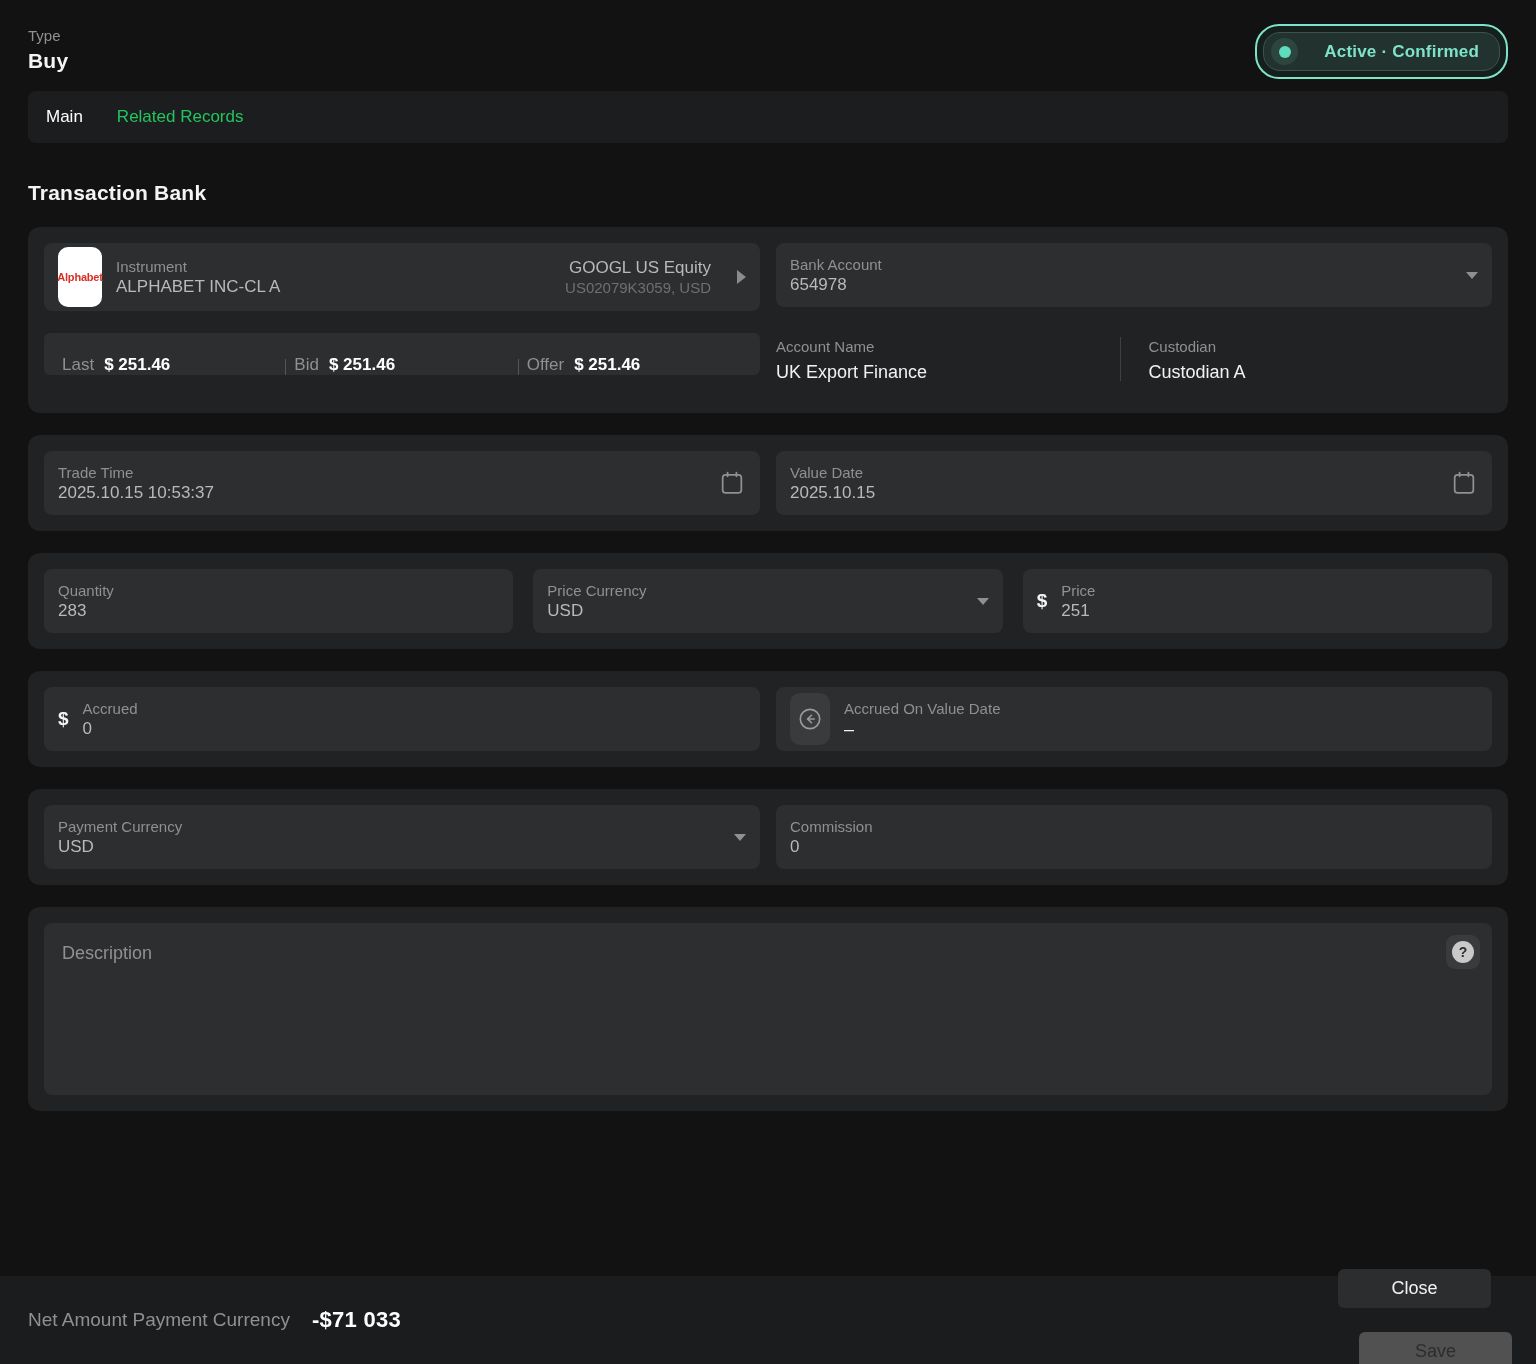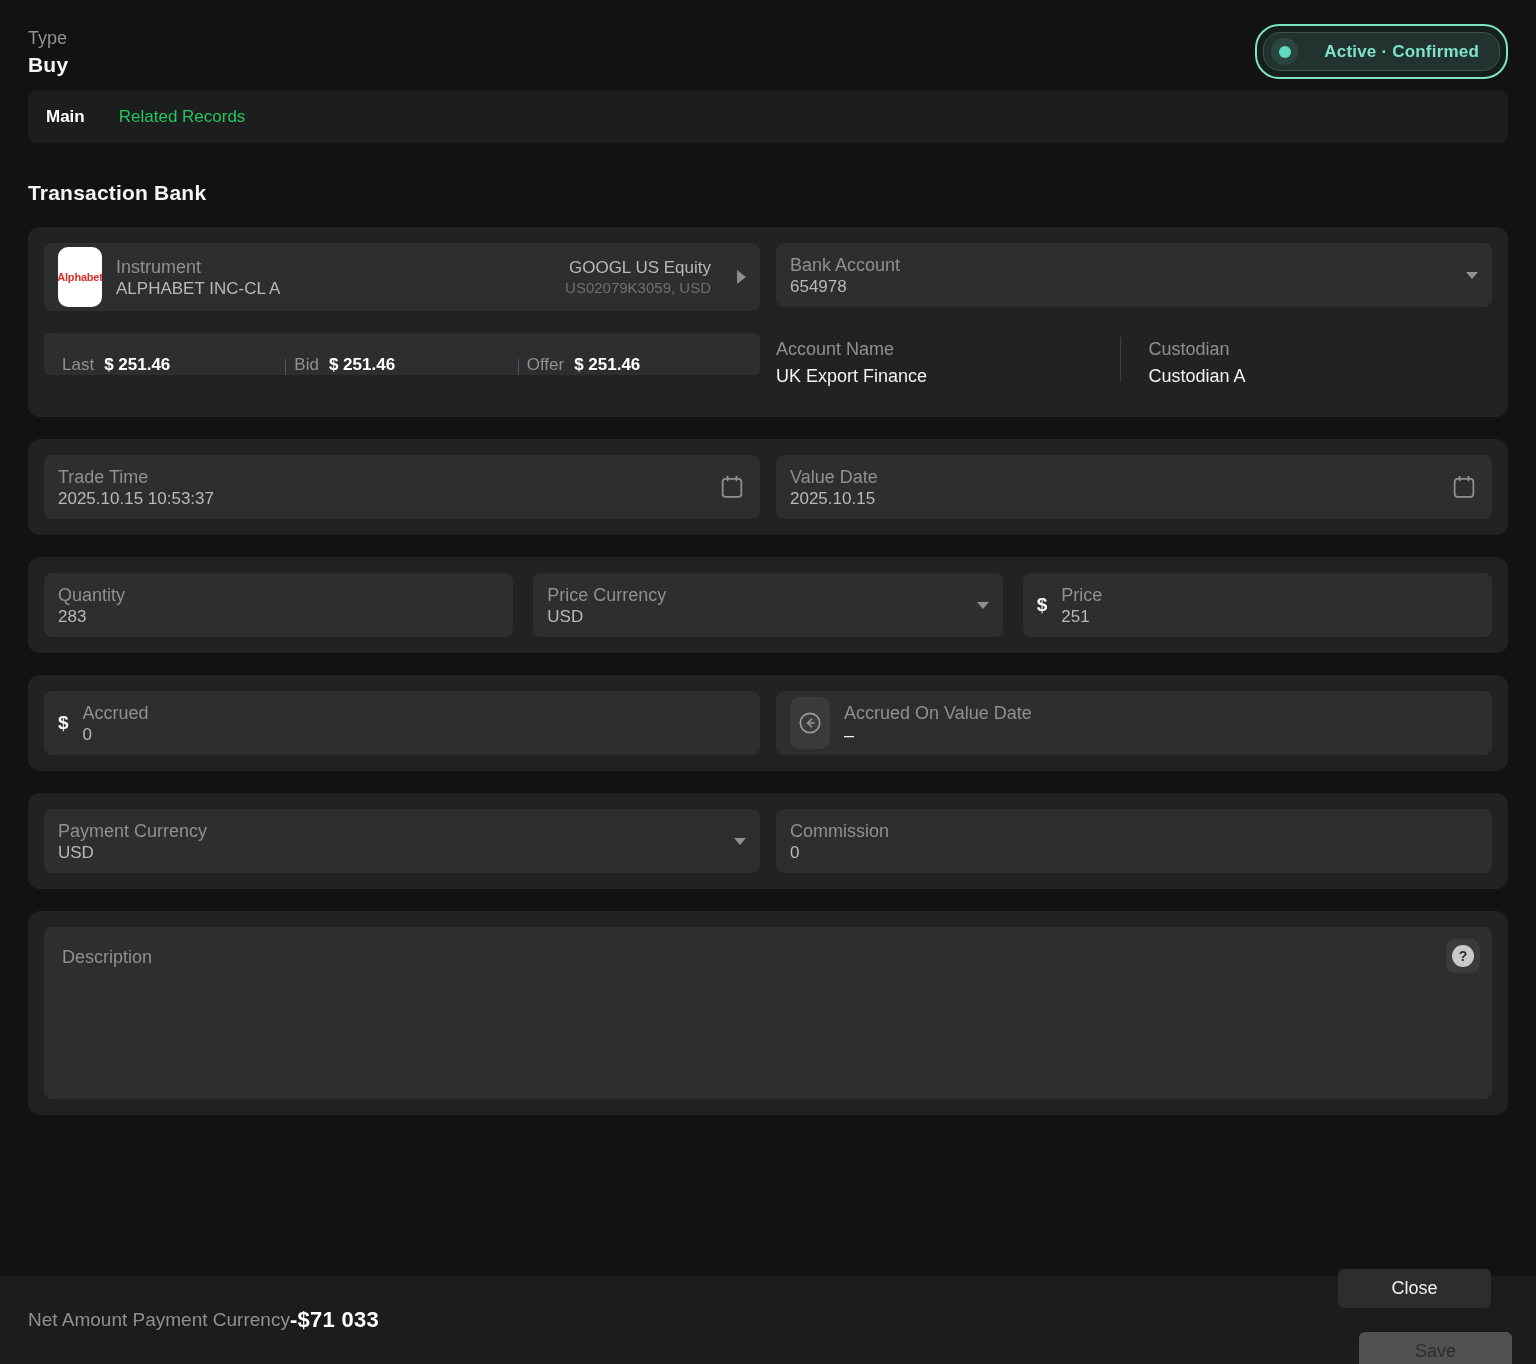--- a/index.html
+++ b/index.html
@@ -8,21 +8,21 @@
     background:#121213;
     font-family:"Liberation Sans", "DejaVu Sans", sans-serif;
     color:#b8b9ba;
     position:relative;
     overflow:hidden;
   }
   .page { padding:26px 28px 0 28px; }
 
   
   .header { display:flex; justify-content:space-between; align-items:flex-start; }
-  .lbl { color:#8f9091; font-size:18px; line-height:1.35; }
+  .lbl { color:#8f9091; font-size:15px; line-height:1.35; }
   .type-value { color:#f4f4f4; font-size:21px; font-weight:700; margin-top:3px; letter-spacing:.2px; }
 
   .status-outer {
     border:2px solid #7fe3c9; border-radius:24px; padding:6px;
     background:#15201d; margin-top:-2px;
   }
   .status-inner {
     background:#22332f; border:1px solid #3a544d; border-radius:17px;
     display:flex; align-items:center; gap:26px; padding:5px 20px 5px 7px;
   }
@@ -32,21 +32,21 @@
   }
   .status-dot { width:12px; height:12px; border-radius:50%; background:#5edcbe; }
   .status-text { color:#7fe3c9; font-size:17px; font-weight:700; letter-spacing:.2px; }
 
   
   .tabbar {
     margin-top:12px; background:#1c1d1f; border-radius:8px; height:52px;
     display:flex; align-items:center; padding:0 18px; gap:34px;
   }
   .tab { font-size:17px; color:#22c55e; cursor:pointer; }
-  .tab.active { color:#ffffff; font-weight:700; }
+  .tab.active { color:#ffffff; font-weight:400; }
 
   .section-title { color:#f4f4f4; font-size:21px; font-weight:700; margin-top:38px; letter-spacing:.2px; }
 
   
   .panel { background:#212223; border-radius:12px; padding:16px; margin-top:22px; }
   .grid2 { display:grid; grid-template-columns:1fr 1fr; column-gap:16px; }
   .grid3 { display:grid; grid-template-columns:1fr 1fr 1fr; column-gap:20px; }
 
   .field {
     background:#2d2e30; border-radius:8px; height:64px;
@@ -116,21 +116,21 @@
     width:22px; height:22px; border-radius:50%; background:#c9c9c9;
     display:flex; align-items:center; justify-content:center;
     color:#2b2b2b; font-size:14px; font-weight:700;
   }
 
   
   .footer {
     position:absolute; left:0; right:0; bottom:0; height:88px; background:#1b1c1e;
     display:flex; align-items:center; justify-content:space-between; padding:0 24px 0 28px;
   }
-  .net { display:flex; align-items:center; }
+  .net { display:flex; align-items:center; gap:22px; }
   .net-label { color:#8f9091; font-size:19px; }
   .net-value { color:#ffffff; font-size:22px; font-weight:700; letter-spacing:.3px; }
   .footer-buttons { display:flex; gap:24px;flex-direction:column; }
   .btn { width:153px; height:39px; border-radius:6px; border:none; font-size:18px; cursor:pointer;
          font-family:"Liberation Sans", "DejaVu Sans", sans-serif; }
   .btn-close { background:#2c2d2f; color:#f2f2f2; }
   .btn-save { background:#515152; color:#2d2d2d;margin-left:21px; }
 
   svg.stroke-icon { display:block; }
 </style>

